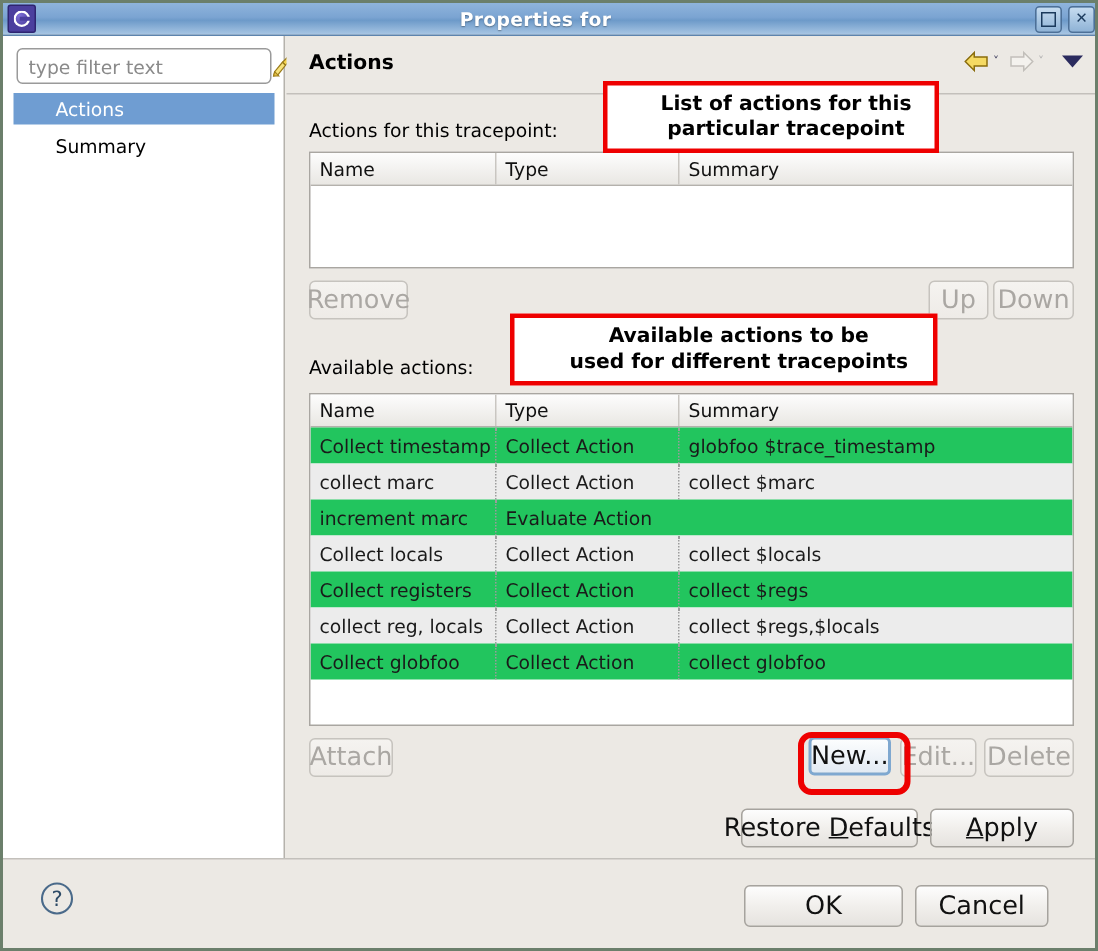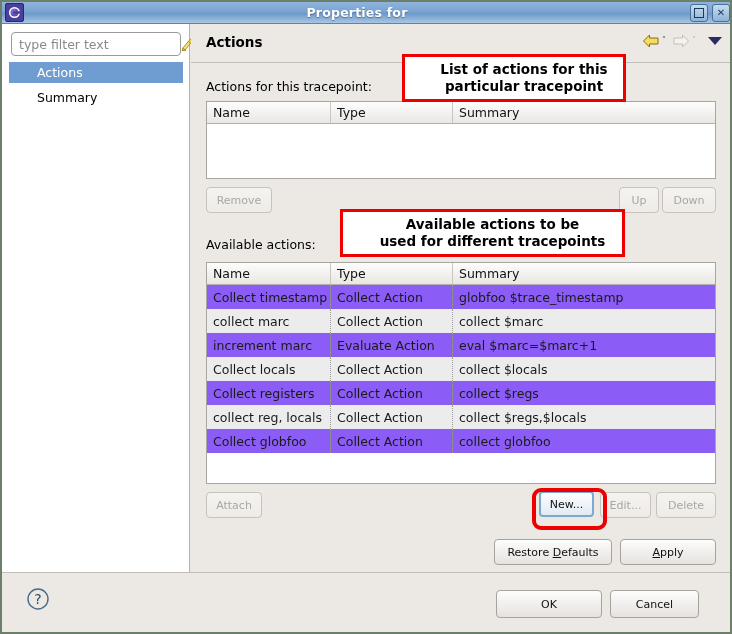--- a/index.html
+++ b/index.html
@@ -231,21 +231,21 @@
     color: #111;
     border-right: 1px solid #c9c6c1;
     overflow: hidden;
     white-space: nowrap;
   }
   .th:last-child { border-right: none; }
   .tbody { display: block; }
   .trow {
     display: flex;
     height: 24px;
-    background: #8b5cf6;
+    background: #22c55e;
   }
   .trow.alt { background: #ececec; }
   .td {
     display: flex;
     align-items: center;
     padding-left: 6px;
     box-sizing: border-box;
     font-size: 12.5px;
     color: #1a1a1a;
     border-right: 1px dotted #9c9c9c;
@@ -260,21 +260,21 @@
 
   
   .btn {
     position: absolute;
     box-sizing: border-box;
     height: 26px;
     border: 1px solid #a6a39e;
     border-radius: 4px;
     background: linear-gradient(to bottom, #fdfdfd 0%, #f1efec 50%, #e6e3df 100%);
     font-family: inherit;
-    font-size: 11px;
+    font-size: 17px;
     color: #111;
     display: flex;
     align-items: center;
     justify-content: center;
     padding: 0 8px;
     cursor: default;
   }
   .btn.disabled {
     color: #aaa7a3;
     background: linear-gradient(to bottom, #f5f3f0, #eeebe7);
@@ -414,21 +414,20 @@
               <div class="td col-sum">globfoo $trace_timestamp</div>
             </div>
             <div class="trow alt">
               <div class="td col-name">collect marc</div>
               <div class="td col-type">Collect Action</div>
               <div class="td col-sum">collect $marc</div>
             </div>
             <div class="trow">
               <div class="td col-name">increment marc</div>
               <div class="td col-type">Evaluate Action</div>
-              <div class="td col-sum">eval $marc=$marc+1</div>
             </div>
             <div class="trow alt">
               <div class="td col-name">Collect locals</div>
               <div class="td col-type">Collect Action</div>
               <div class="td col-sum">collect $locals</div>
             </div>
             <div class="trow">
               <div class="td col-name">Collect registers</div>
               <div class="td col-type">Collect Action</div>
               <div class="td col-sum">collect $regs</div>

